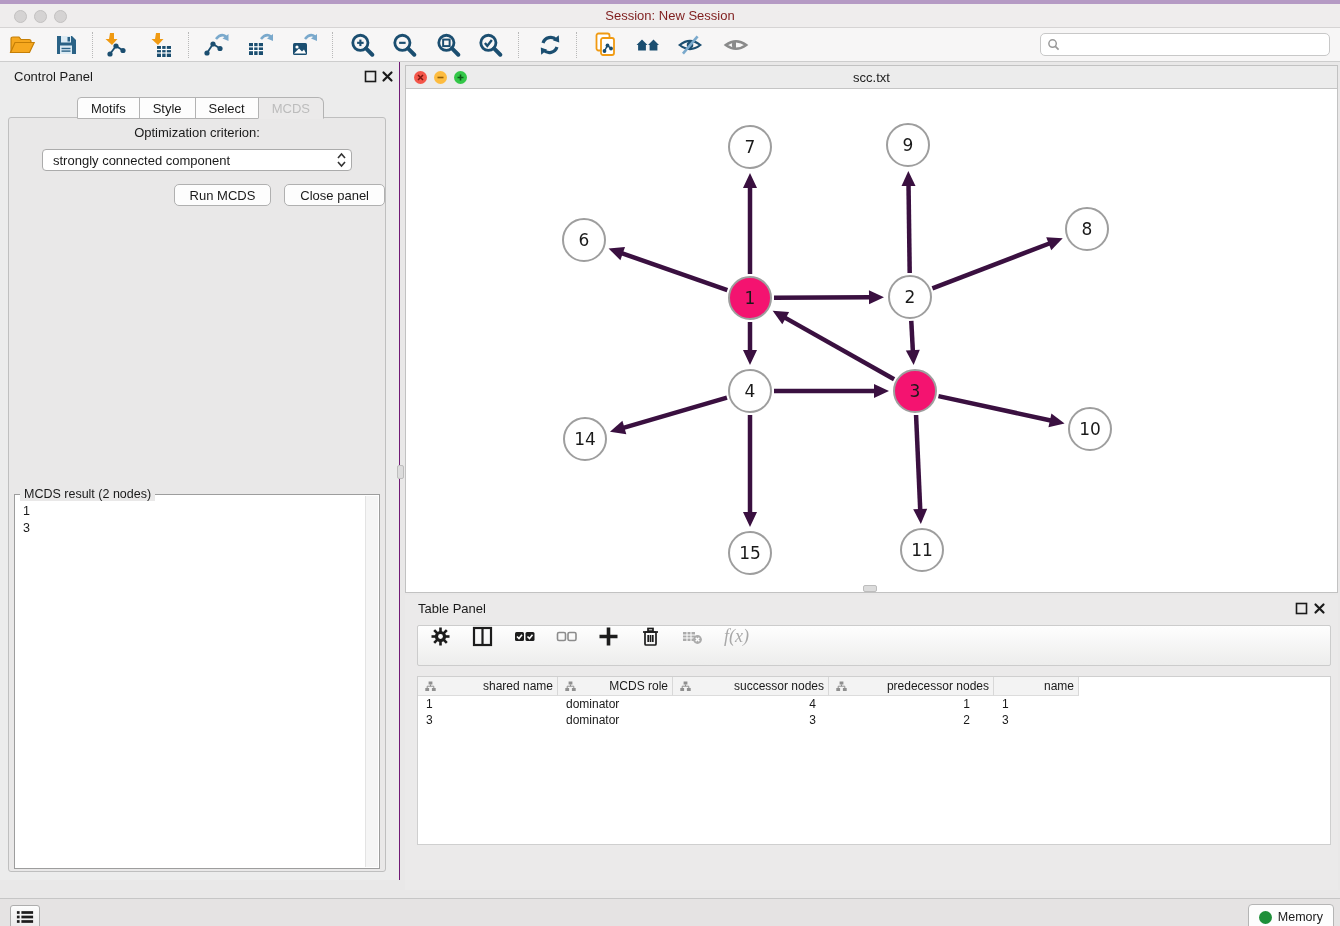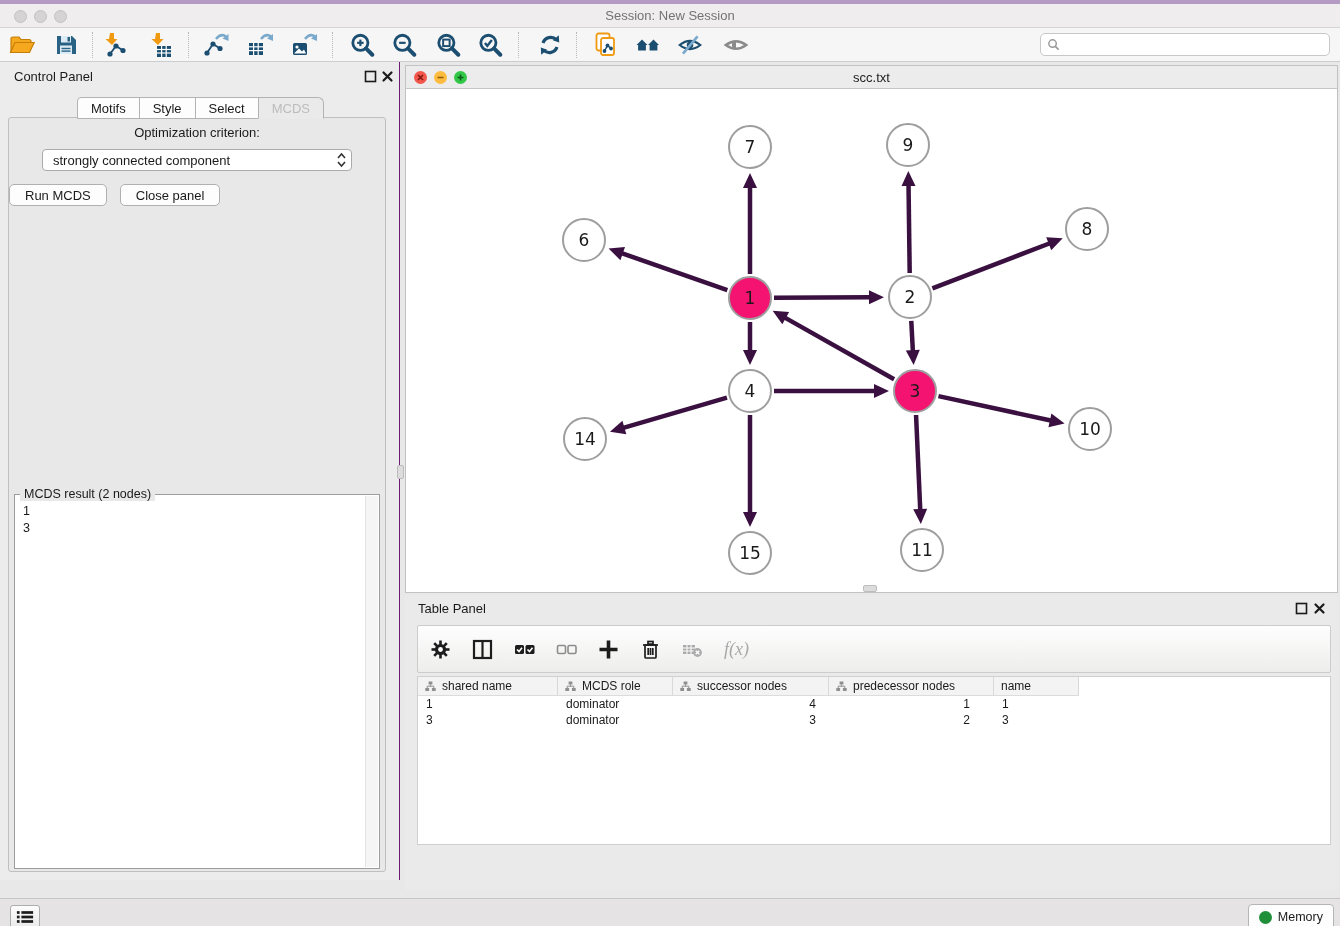--- a/index.html
+++ b/index.html
@@ -4,21 +4,21 @@
 <style>
   *{margin:0;padding:0;box-sizing:border-box}
   html,body{width:1340px;height:926px;overflow:hidden}
   body{font-family:"Liberation Sans",sans-serif;background:#e9e8e8;color:#1a1a1a}
   #app{position:relative;width:1340px;height:926px;background:#e9e8e8}
 
   
   .desktop-strip{position:absolute;left:0;top:0;width:100%;height:4px;background:#b59ac4}
   .titlebar{position:absolute;left:0;top:4px;width:100%;height:24px;background:#efeded;border-bottom:1px solid #d6d4d4}
   .tl-dot{position:absolute;top:6px;width:13px;height:13px;border-radius:50%;background:#d5d3d3;border:1px solid #c3c1c1}
-  .titlebar .title{position:absolute;left:0;right:0;top:4px;text-align:center;font-size:13px;color:#737373}
+  .titlebar .title{position:absolute;left:0;right:0;top:4px;text-align:center;font-size:13px;color:#7f1d1d}
 
   
   .toolbar{position:absolute;left:0;top:28px;width:100%;height:34px;background:#f7f6f6;border-bottom:1px solid #cdcdcd}
   .ticon{position:absolute;top:3px;width:28px;height:28px;background:none;border:none;cursor:pointer;padding:1px}
   .ticon svg{width:100%;height:100%}
   .tsep{position:absolute;top:4px;width:0;height:26px;border-left:1px dotted #b9b9b9}
   .searchbox{position:absolute;left:1040px;top:5px;width:290px;height:23px;background:#fff;border:1px solid #c8c8c8;border-radius:5px;display:flex;align-items:center;padding:0 6px}
   .searchbox svg{width:13px;height:13px;flex:0 0 auto}
   .searchbox input{flex:1;border:none;outline:none;font-size:13px;height:19px;margin-left:4px;background:transparent}
 
@@ -28,21 +28,21 @@
   .panel-float,.panel-close{position:absolute;top:8px;width:13px;height:13px;background:none;border:none;cursor:pointer;padding:0}
   .panel-float svg,.panel-close svg{width:13px;height:13px}
   .cp-tabs{position:absolute;left:78px;top:35px;display:flex;z-index:3}
   .cp-tab{height:22px;padding:0 13px;font-size:13px;background:#fdfdfd;border:1px solid #b3b3b3;margin-left:-1px;cursor:pointer;color:#1a1a1a}
   .cp-tab.first{border-radius:4px 0 0 0}
   .cp-tab.active{background:#ebeaea;color:#bcbcbc;border-bottom-color:#ebeaea;border-radius:0 6px 0 0}
   .cp-box{position:absolute;left:8px;top:55px;width:378px;bottom:8px;background:#e9e8e8;border:1px solid #bfbfbf;border-radius:3px}
   .opt-label{margin-top:7px;text-align:center;font-size:13px}
   .dropdown{width:310px;height:22px;margin:9px auto 0;background:#fff;border:1px solid #ababab;border-radius:4px;display:flex;align-items:center;padding:0 5px 0 10px;font-size:13px;cursor:pointer}
   .dropdown .val{flex:1}
-  .cp-btnrow{display:flex;justify-content:flex-start;gap:13px;margin-top:13px}
+  .cp-btnrow{display:flex;justify-content:flex-end;gap:13px;margin-top:13px}
   .cp-btn{height:22px;padding:0 15px;font-size:13px;background:#fdfdfd;border:1px solid #b0b0b0;border-radius:5px;cursor:pointer;color:#1a1a1a}
   .mcds-result{position:absolute;left:5px;right:5px;top:376px;bottom:2px;background:#fff;border:1px solid #9d9d9d}
   .mcds-legend{position:absolute;top:-8px;left:5px;background:#e9e8e8;padding:0 4px;font-size:12.5px}
   .result-lines{padding:8px 0 0 8px;font-size:12.5px;line-height:17px}
   .result-scroll{position:absolute;top:1px;right:1px;bottom:1px;width:13px;background:#f5f5f5;border-left:1px solid #e3e3e3}
 
   
   .v-grip{position:absolute;left:397px;top:465px;width:7px;height:14px;background:#dcdcdc;border:1px solid #bdbdbd;border-radius:2px;cursor:col-resize}
   .h-grip{position:absolute;left:863px;top:585px;width:14px;height:7px;background:#dcdcdc;border:1px solid #bdbdbd;border-radius:2px;cursor:row-resize}
 
@@ -53,29 +53,29 @@
   .nw-dot svg{width:13px;height:13px;display:block}
   .nw-dot.red{background:#f3564a;left:8px}
   .nw-dot.yellow{background:#fdbc40;left:28px}
   .nw-dot.green{background:#33c748;left:48px}
   .nw-title{position:absolute;left:0;right:0;top:4px;text-align:center;font-size:13px;color:#222}
   .graph{position:absolute;left:0;top:23px;width:931px;height:503px}
 
   
   .table-panel{position:absolute;left:405px;top:595px;width:933px;height:295px;background:#ebeaea}
   .tp-header{position:relative;height:28px;line-height:28px;padding-left:13px;font-size:13px}
-  .tp-toolbar{position:absolute;left:12px;right:7px;top:30px;height:48px;background:linear-gradient(#fefefe,#ededec);border:1px solid #cccccc;border-radius:2px;display:flex;align-items:center;padding-left:12px;gap:21px}
+  .tp-toolbar{position:absolute;left:12px;right:7px;top:30px;height:41px;background:linear-gradient(#fefefe,#ededec);border:1px solid #cccccc;border-radius:2px;display:flex;align-items:flex-start;padding-left:12px;gap:21px}
   .tbicon{width:21px;height:21px;background:none;border:none;padding:0;cursor:pointer}
   .tbicon svg{width:21px;height:21px}
   .fx-label{font-family:"Liberation Serif",serif;font-style:italic;font-size:18px;color:#a8a8a8}
   .tp-table{position:absolute;left:12px;right:7px;top:81px;bottom:45px;background:#fff;border:1px solid #cfcfcf}
   .tp-thead{display:flex;height:19px}
   .th{display:flex;align-items:center;background:#f3f3f3;border-right:1px solid #d8d8d8;border-bottom:1px solid #dcdcdc;font-size:12px;padding:0 4px 0 7px}
   .th svg{width:11px;height:11px;margin-right:6px;flex:0 0 auto}
-  .th .lbl{flex:1;text-align:left}
+  .th .lbl{flex:1;text-align:right}
   .tp-row{display:flex;height:16px;font-size:12px}
   .td{padding:1px 4px 0 8px;overflow:hidden;white-space:nowrap}
   .c0{width:140px}.c1{width:115px}.c2{width:156px}.c3{width:165px}.c4{width:85px}
   .num-r{text-align:right}
   .c2.num-r{padding-right:13px}.c3.num-r{padding-right:24px}
   .tp-tabs{position:absolute;left:0;right:0;bottom:4px;display:flex;justify-content:center}
   .tp-tab{height:22px;padding:0 14px;font-size:13px;background:#fdfdfd;border:1px solid #b5b5b5;margin-left:-1px;cursor:pointer;color:#1a1a1a}
   .tp-tab.first{border-radius:6px 0 0 6px}
   .tp-tab.last{border-radius:0 6px 6px 0}
   .tp-tab.active{background:#e6e5e5;color:#b9b9b9}

